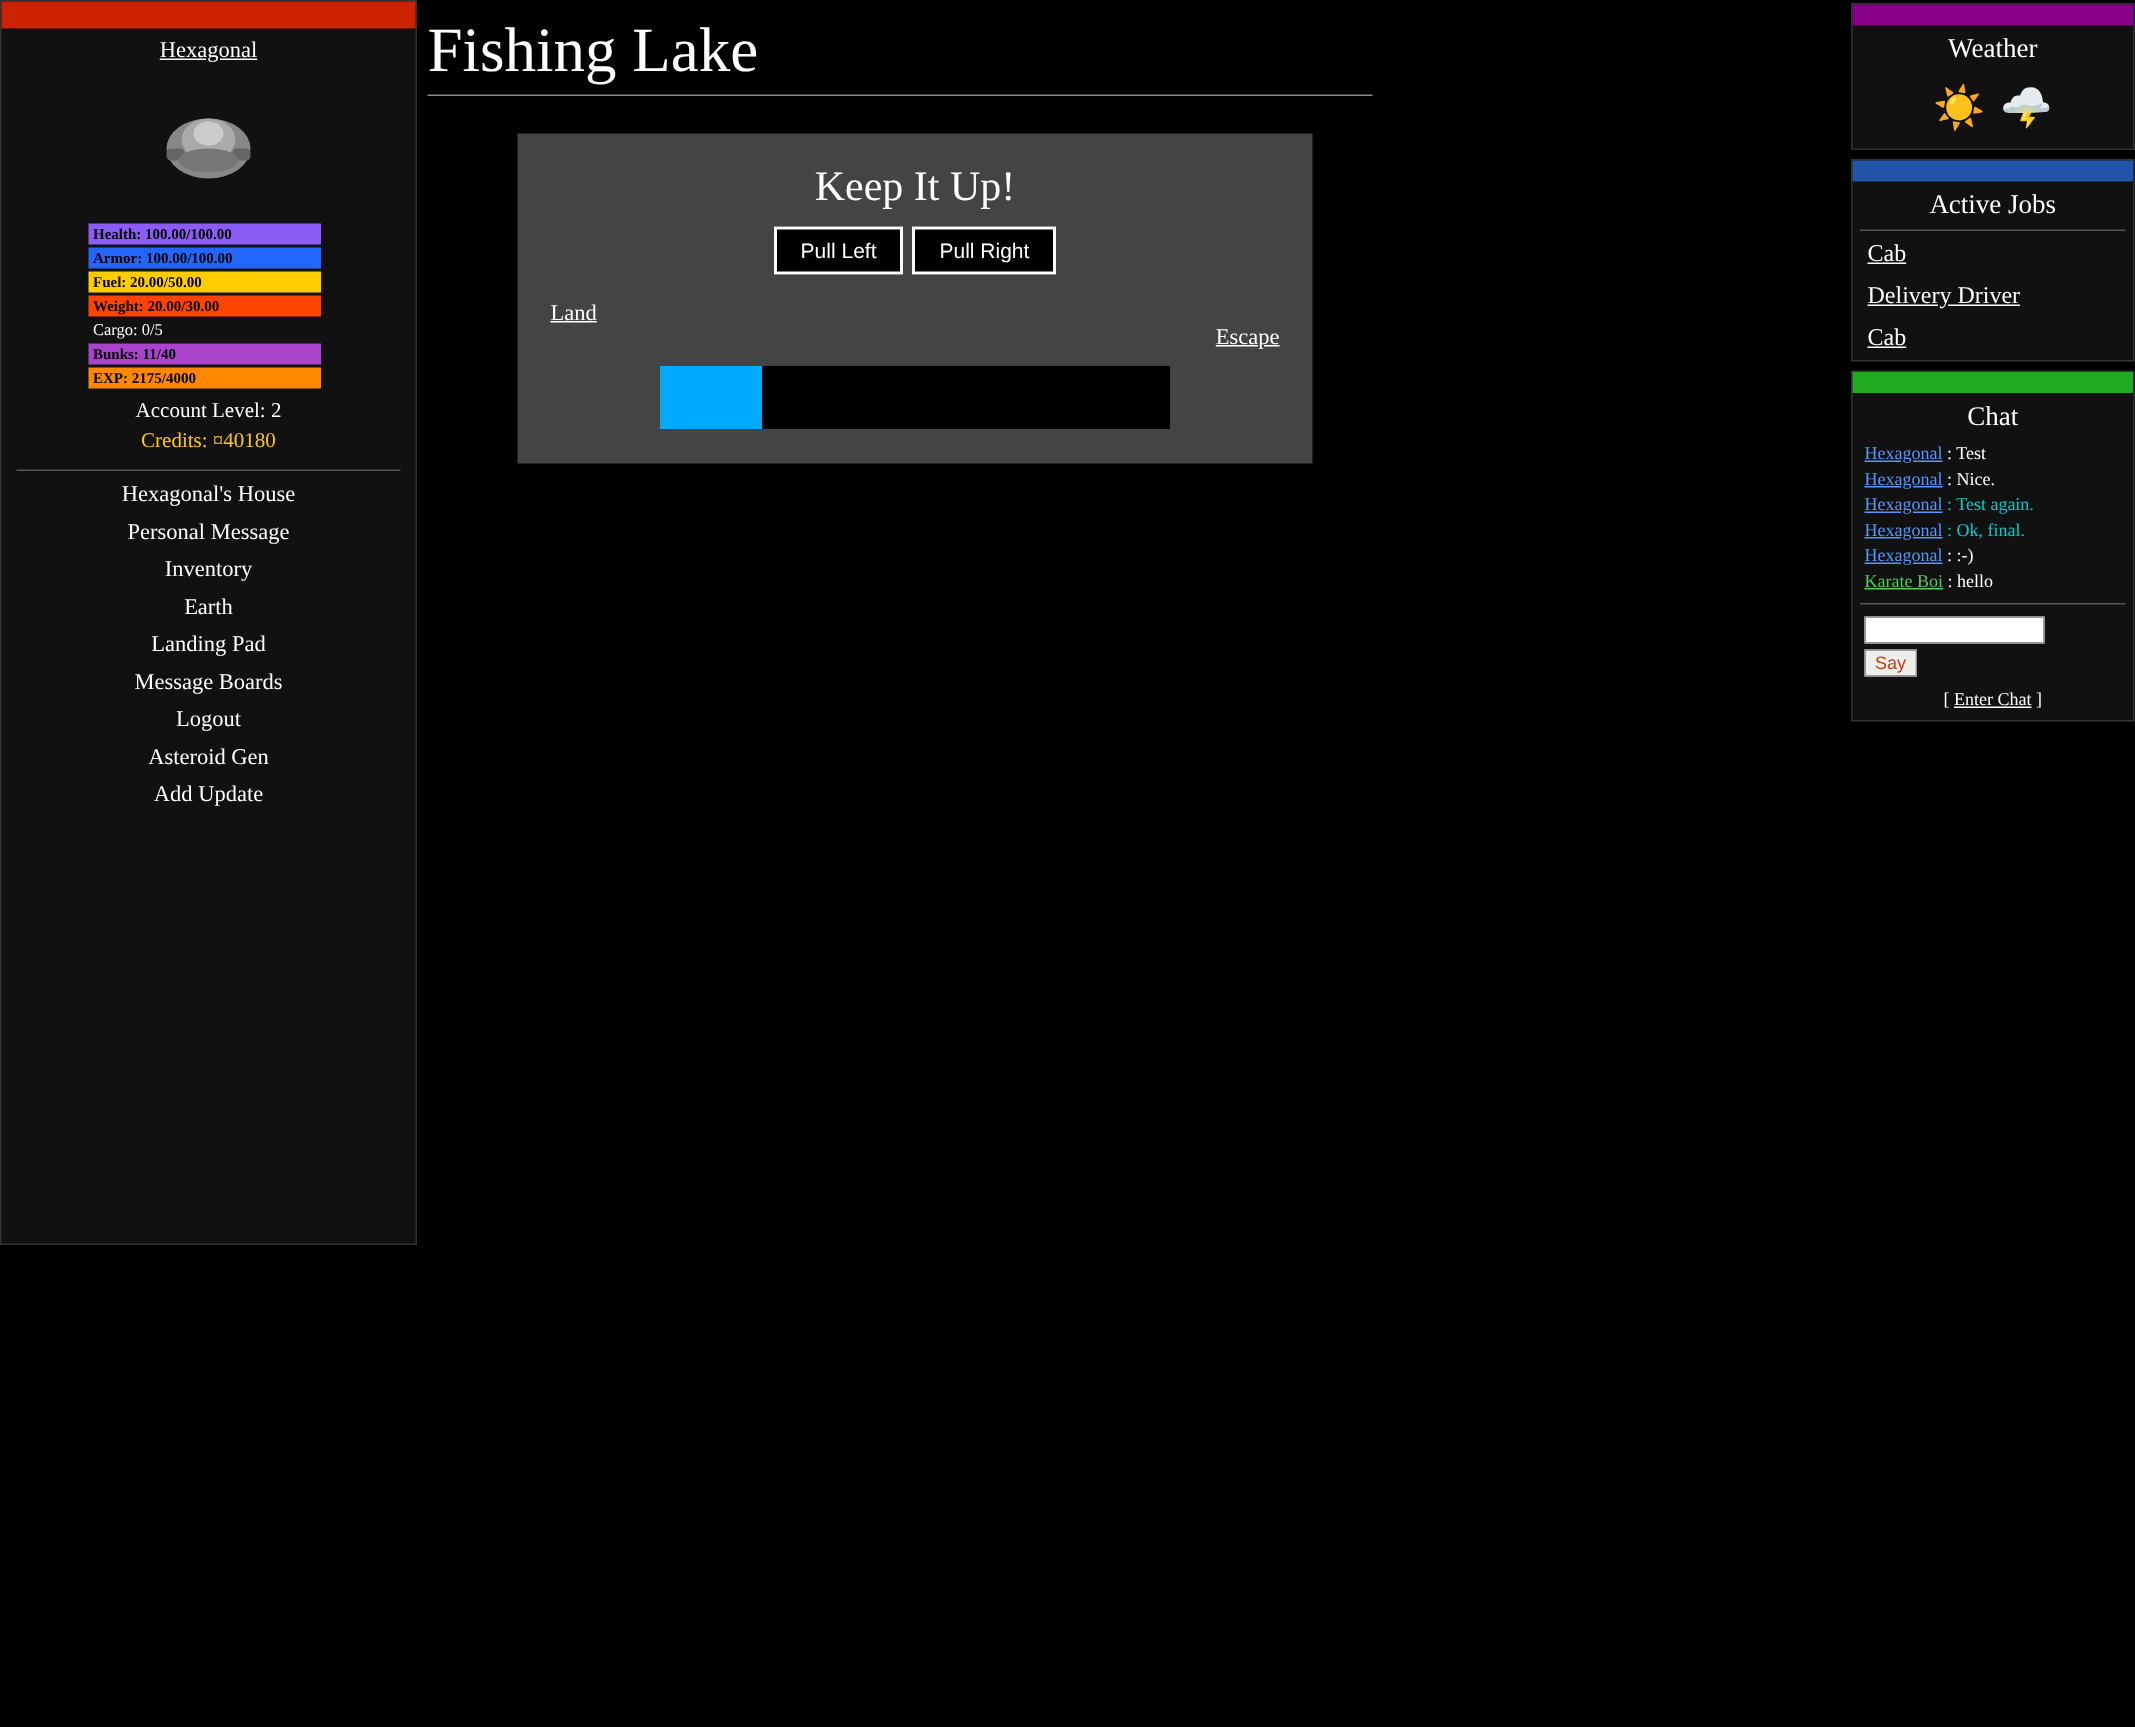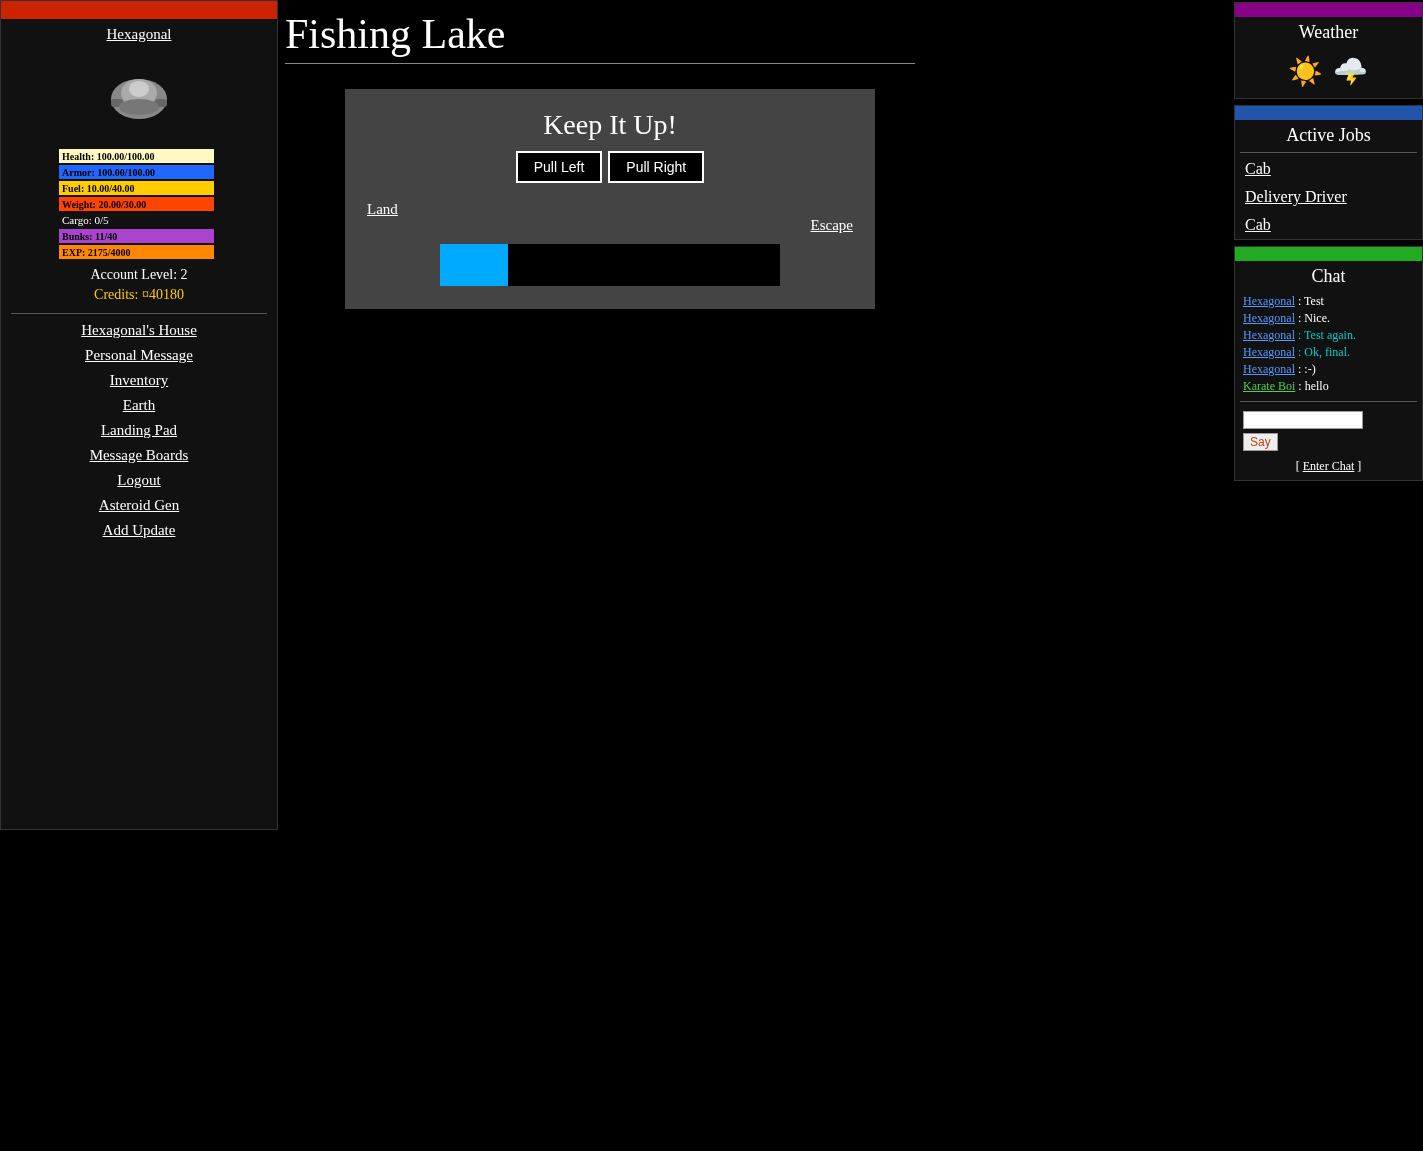--- a/index.html
+++ b/index.html
@@ -49,21 +49,21 @@
       height: 14px;
       width: 155px;
       display: flex;
       align-items: center;
       padding-left: 3px;
       font-size: 10px;
       color: #000;
       font-weight: bold;
       position: relative;
     }
-    .stat-health { background: #fef9c3; }
+    .stat-health { background: #8b5cf6; }
     .stat-armor { background: #2266ff; }
     .stat-fuel { background: #ffcc00; color: #000; }
     .stat-weight { background: #ff4400; }
     .stat-bunks { background: #aa44cc; }
     .stat-exp { background: #ff8800; }
     .stat-label { color: #fff; font-size: 11px; padding: 1px 3px; }
 
     #account-level {
       text-align: center;
       color: #fff;
@@ -83,21 +83,20 @@
     #nav-title {
       text-align: center;
       font-size: 22px;
       color: #fff;
       padding: 6px 0 10px 0;
     }
     .nav-link {
       display: block;
       text-align: center;
       color: #fff;
-      text-decoration: underline;
       font-size: 15px;
       padding: 4px 0;
       cursor: pointer;
     }
 
     
     #main {
       position: absolute;
       left: 285px;
       top: 0;
@@ -327,21 +326,21 @@
     </svg>
   </div>
 
   <div class="stat-bar-container">
     <div class="stat-bar stat-health">Health: 100.00/100.00</div>
   </div>
   <div class="stat-bar-container">
     <div class="stat-bar stat-armor">Armor: 100.00/100.00</div>
   </div>
   <div class="stat-bar-container">
-    <div class="stat-bar stat-fuel">Fuel: 10.00/40.00</div>
+    <div class="stat-bar stat-fuel">Fuel: 20.00/50.00</div>
   </div>
   <div class="stat-bar-container">
     <div class="stat-bar stat-weight">Weight: 20.00/30.00</div>
   </div>
   <div class="stat-bar-container">
     <div class="stat-label">Cargo: 0/5</div>
   </div>
   <div class="stat-bar-container">
     <div class="stat-bar stat-bunks">Bunks: 11/40</div>
   </div>

